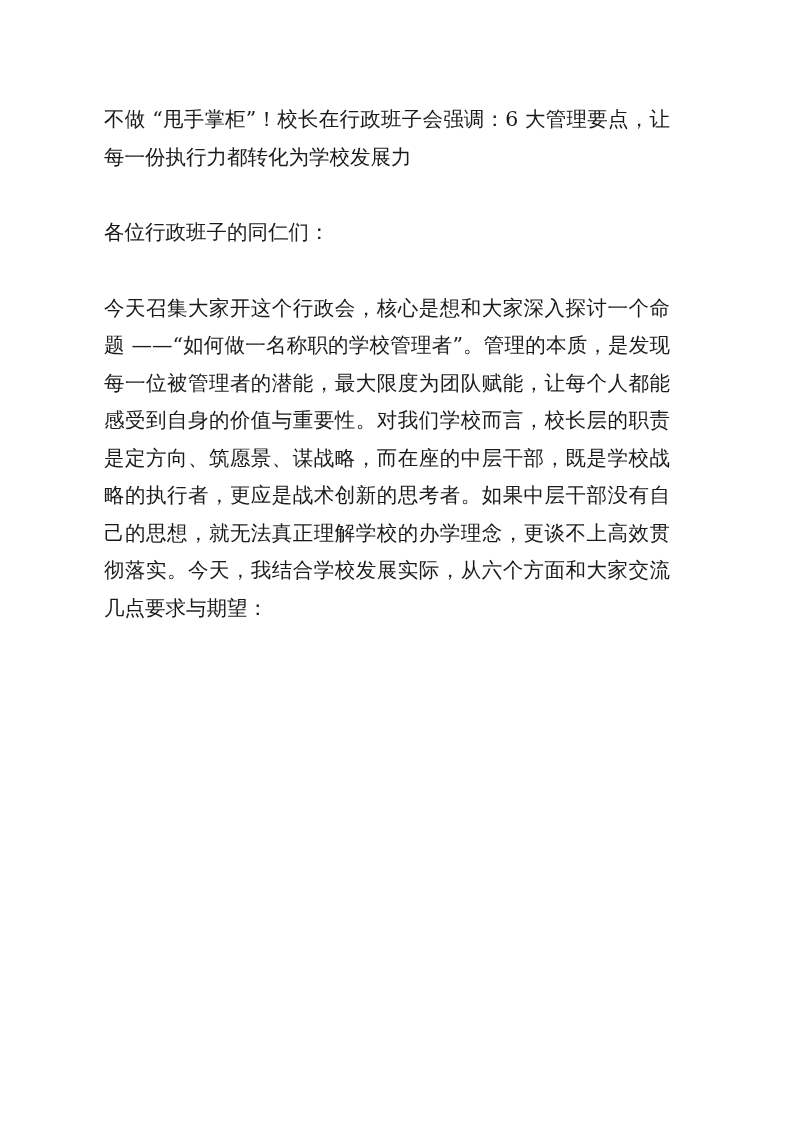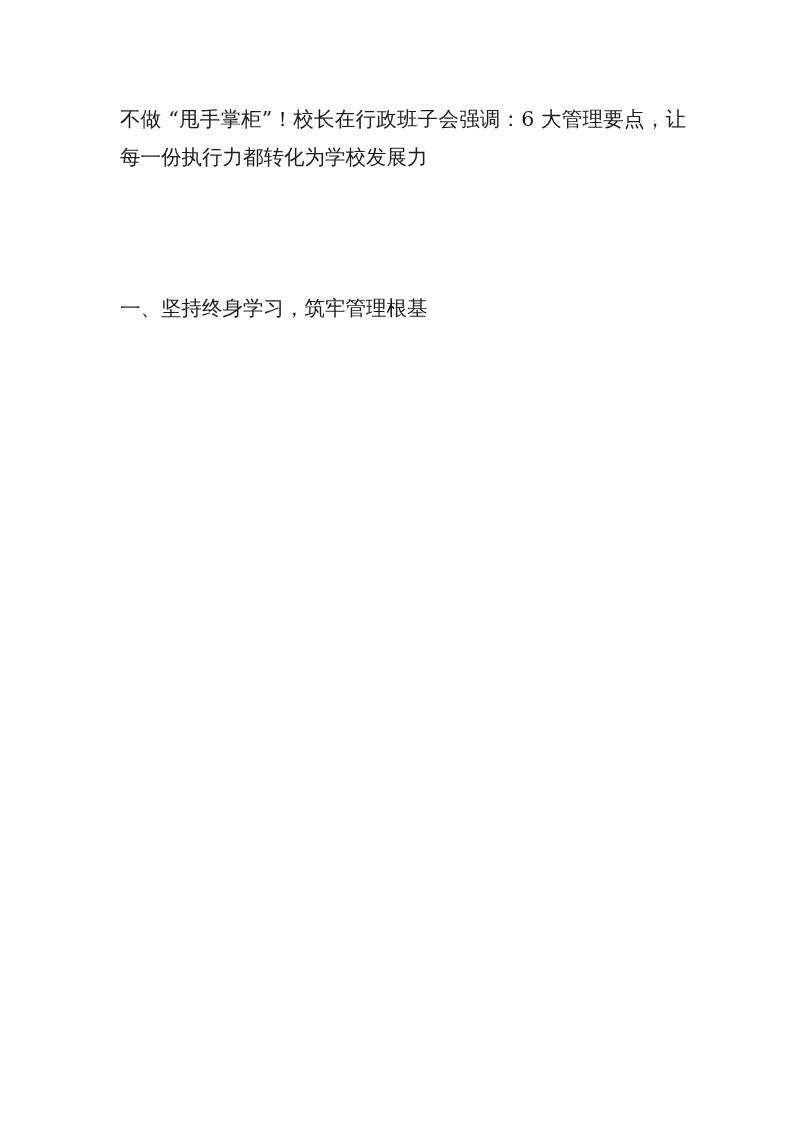--- a/index.html
+++ b/index.html
@@ -1,29 +1,30 @@
 <!DOCTYPE html>
 <html><head>
   <meta charset="utf-8">
   <style>
     html, body { margin: 0; padding: 0; background: #ffffff; }
     body { width: 793px; height: 1122px; position: relative; overflow: hidden; }
     .page {
-      position: absolute; left: 120px; top: 101px; width: 566px;
+      position: absolute; left: 104px; top: 101px; width: 566px;
       font-family: "DejaVu Serif", "Liberation Serif", serif;
       font-size: 20.5px; color: #1a1a1a;
       line-height: 37.5px;
     }
     .para { margin: 0; text-align: justify; text-align-last: left; word-break: break-all; }
     .gap { height: 38px; }
   </style>
 </head>
 <body>
 
 <div class="page">
   <p class="para">不做 “甩手掌柜”！校长在行政班子会强调：6 大管理要点，让每一份执行力都转化为学校发展力</p>
   <div class="gap"></div>
+  <p class="para">各位行政班子的同仁们：</p>
   <div class="gap"></div>
+  <p class="para">今天召集大家开这个行政会，核心是想和大家深入探讨一个命题 ——“如何做一名称职的学校管理者”。管理的本质，是发现每一位被管理者的潜能，最大限度为团队赋能，让每个人都能感受到自身的价值与重要性。对我们学校而言，校长层的职责是定方向、筑愿景、谋战略，而在座的中层干部，既是学校战略的执行者，更应是战术创新的思考者。如果中层干部没有自己的思想，就无法真正理解学校的办学理念，更谈不上高效贯彻落实。今天，我结合学校发展实际，从六个方面和大家交流几点要求与期望：</p>
   <div class="gap"></div>
-  <p class="para">一、坚持终身学习，筑牢管理根基</p>
   <div class="gap"></div>
   <div class="gap"></div>
 </div>
 
 </body></html>

